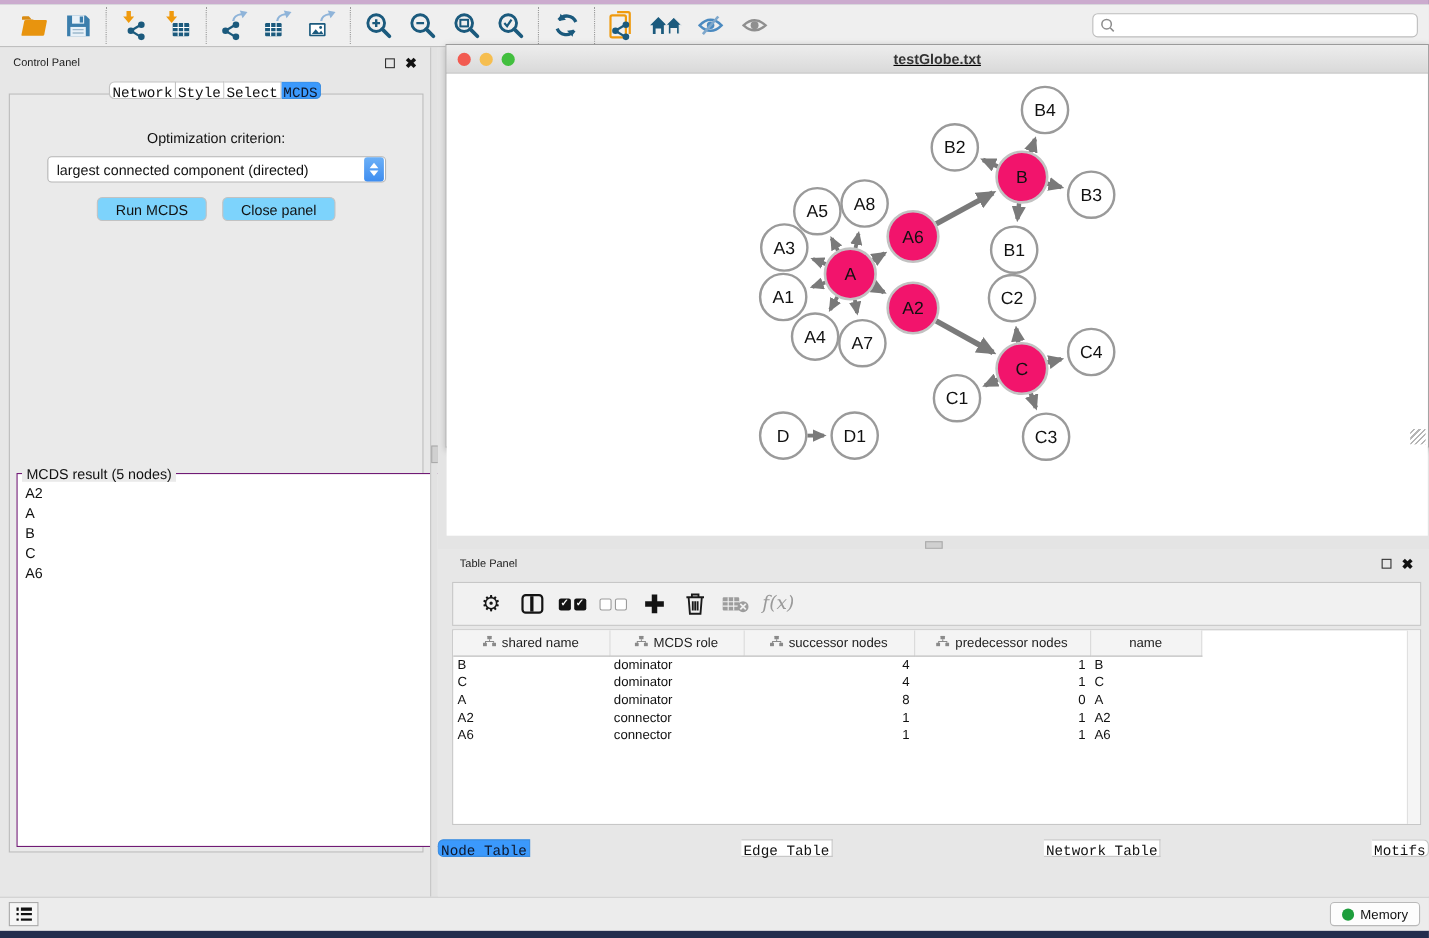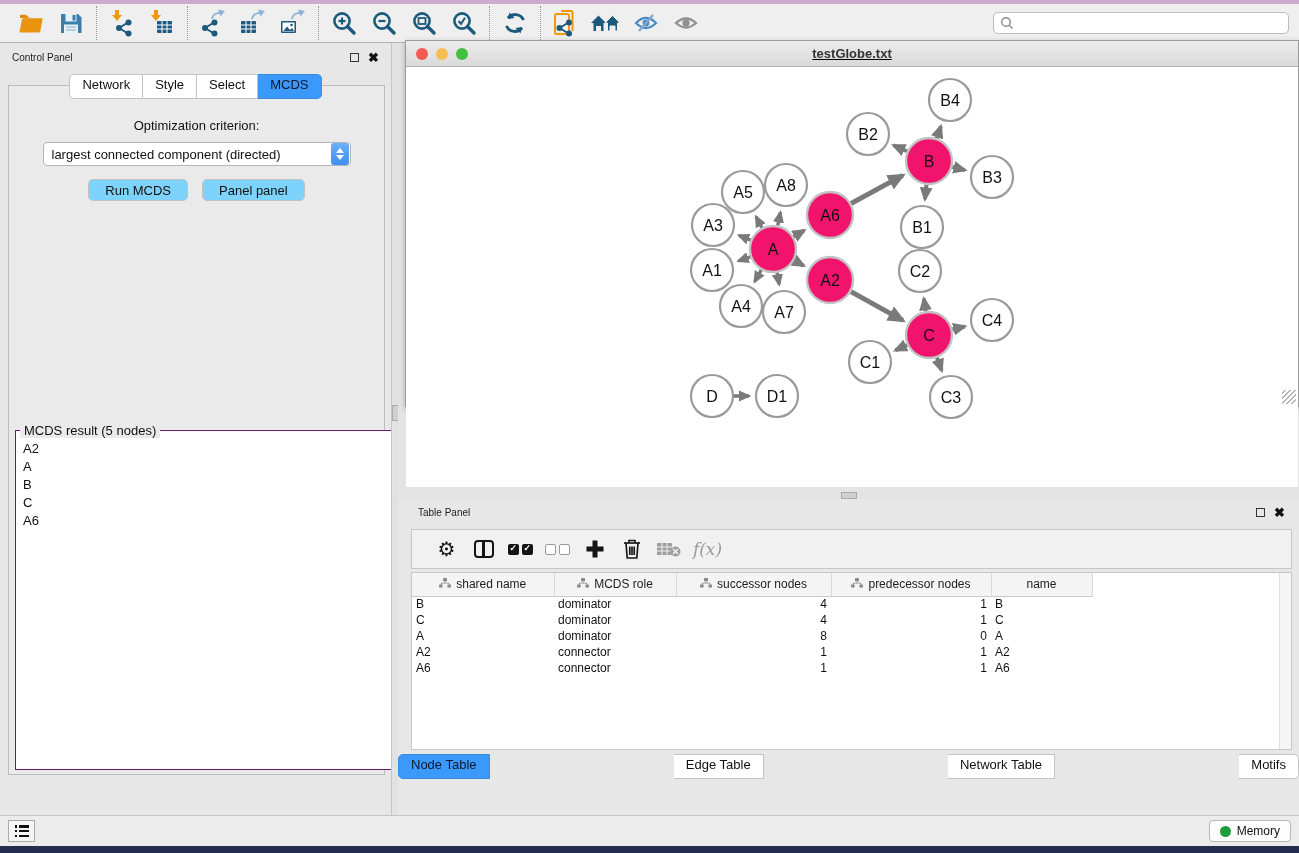--- a/index.html
+++ b/index.html
@@ -32,21 +32,21 @@
   .control-panel { width:391px; background:#e7e7e7; position:relative; flex:0 0 auto; }
   .cp-divider { width:7px; background:#e2e2e2; border-left:1px solid #c6c6c6; flex:0 0 auto; position:relative; }
   .divider-grip { position:absolute; left:0; top:362px; width:7px; height:16px; background:#d0d0d0; border:1px solid #aaa; }
   .panel-header { height:28px; display:flex; align-items:center; padding:0 12px; }
   .panel-title { font-size:10px; color:#1c1c1c; }
   .panel-ctrls { margin-left:auto; display:flex; gap:9px; align-items:center; }
   .float-box { width:9px; height:9px; border:1.5px solid #333; cursor:pointer; }
   .close-x { font-size:13px; font-weight:bold; color:#111; cursor:pointer; line-height:1; }
 
   .cp-tabs { position:absolute; top:31px; left:0; width:391px; display:flex; justify-content:center; z-index:3; }
-  .seg-tab { height:25px; line-height:19px; padding:0 12px; background:#fff; border:1px solid #c3c3c3; border-left:none; font-size:13px; color:#111; cursor:pointer; }
+  .seg-tab { height:16px; line-height:19px; padding:0 2px; background:#fff; border:1px solid #c3c3c3; border-left:none; font-size:13px; color:#111; cursor:pointer;font-family:Liberation Mono, monospace; }
   .seg-tab:first-child { border-left:1px solid #c3c3c3; border-radius:5px 0 0 5px; }
   .seg-tab:last-child { border-radius:0 5px 5px 0; }
   .seg-tab.selected { background:#3b99fc; border-color:#3b8de0; color:#0f172a; }
 
   .cp-box { position:absolute; top:42px; left:8px; width:377px; height:690px; background:#eaeaea; border:1px solid #bcbcbc; }
   .opt-label { text-align:center; font-size:13px; color:#111; margin-top:32px; }
   .combo { position:relative; width:308px; height:24px; margin:9px auto 0 auto; background:#fff; border:1px solid #b5b5b5; border-radius:4px; display:flex; align-items:center; cursor:pointer; }
   .combo-text { font-size:13px; color:#111; padding-left:8px; flex:1; white-space:nowrap; overflow:hidden; }
   .combo-stepper { width:18px; height:22px; border-radius:3px; background:linear-gradient(#6cb0f7,#3e8df0); margin-right:1px; display:flex; flex-direction:column; align-items:center; justify-content:center; gap:2px; }
   .chev-up { width:0; height:0; border-left:4px solid transparent; border-right:4px solid transparent; border-bottom:5px solid #fff; }
@@ -307,21 +307,21 @@
         <div class="opt-label">Optimization criterion:</div>
         <div class="combo">
           <span class="combo-text">largest connected component (directed)</span>
           <span class="combo-stepper">
               <span class="chev-up"></span>
               <span class="chev-dn"></span>
             </span>
         </div>
         <div class="cp-buttons">
           <button class="push-btn">Run MCDS</button>
-          <button class="push-btn">Panel panel</button>
+          <button class="push-btn">Close panel</button>
         </div>
         <div class="result-fieldset">
           <span class="result-legend">MCDS result (5 nodes)</span>
           <div class="result-list" id="result-list">
               <div class="result-item">A2</div>
               <div class="result-item">A</div>
               <div class="result-item">B</div>
               <div class="result-item">C</div>
               <div class="result-item">A6</div>
             </div>

